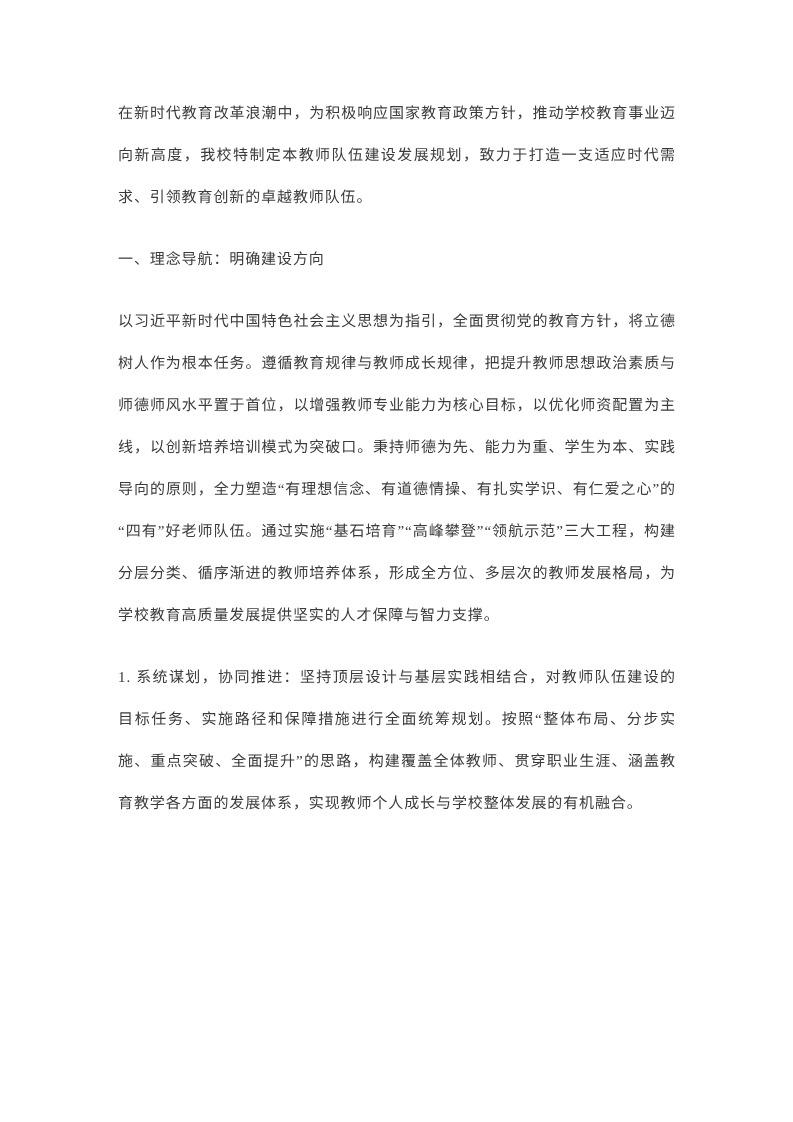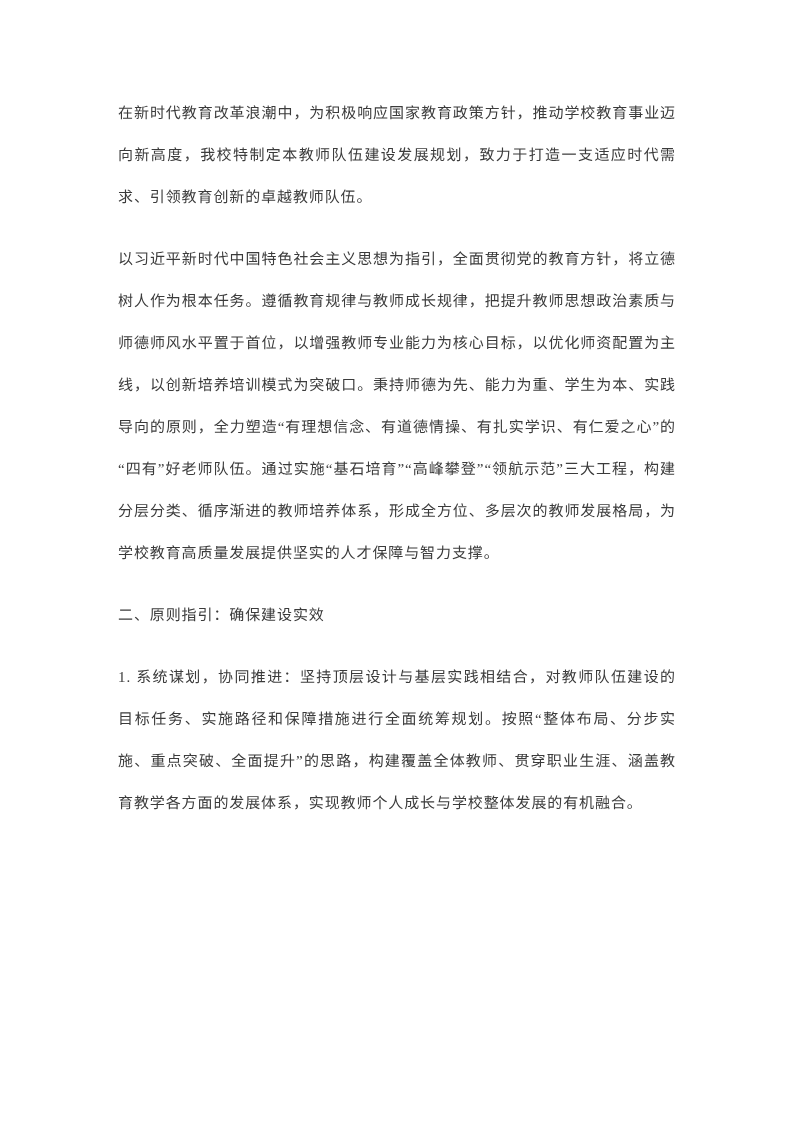--- a/index.html
+++ b/index.html
@@ -32,19 +32,19 @@
   .heading {
     text-align: left;
   }
 </style>
 </head>
 <body>
 
 <div class="page">
   <p class="para">在新时代教育改革浪潮中，为积极响应国家教育政策方针，推动学校教育事业迈向新高度，我校特制定本教师队伍建设发展规划，致力于打造一支适应时代需求、引领教育创新的卓越教师队伍。</p>
 
+  <p class="para heading">一、理念导航：明确建设方向</p>
 
   <p class="para">以习近平新时代中国特色社会主义思想为指引，全面贯彻党的教育方针，将立德树人作为根本任务。遵循教育规律与教师成长规律，把提升教师思想政治素质与师德师风水平置于首位，以增强教师专业能力为核心目标，以优化师资配置为主线，以创新培养培训模式为突破口。秉持师德为先、能力为重、学生为本、实践导向的原则，全力塑造“有理想信念、有道德情操、有扎实学识、有仁爱之心”的“四有”好老师队伍。通过实施“基石培育”“高峰攀登”“领航示范”三大工程，构建分层分类、循序渐进的教师培养体系，形成全方位、多层次的教师发展格局，为学校教育高质量发展提供坚实的人才保障与智力支撑。</p>
 
-  <p class="para heading">二、原则指引：确保建设实效</p>
 
   <p class="para">1. 系统谋划，协同推进：坚持顶层设计与基层实践相结合，对教师队伍建设的目标任务、实施路径和保障措施进行全面统筹规划。按照“整体布局、分步实施、重点突破、全面提升”的思路，构建覆盖全体教师、贯穿职业生涯、涵盖教育教学各方面的发展体系，实现教师个人成长与学校整体发展的有机融合。</p>
 </div>
 
 </body></html>

